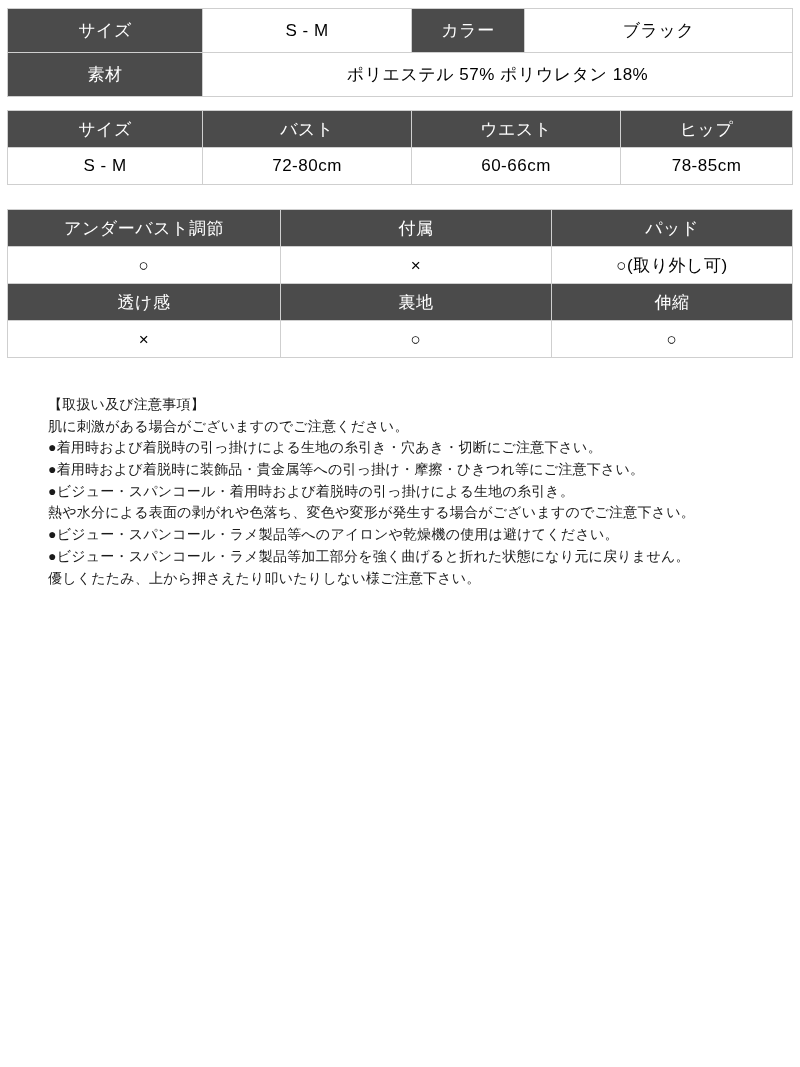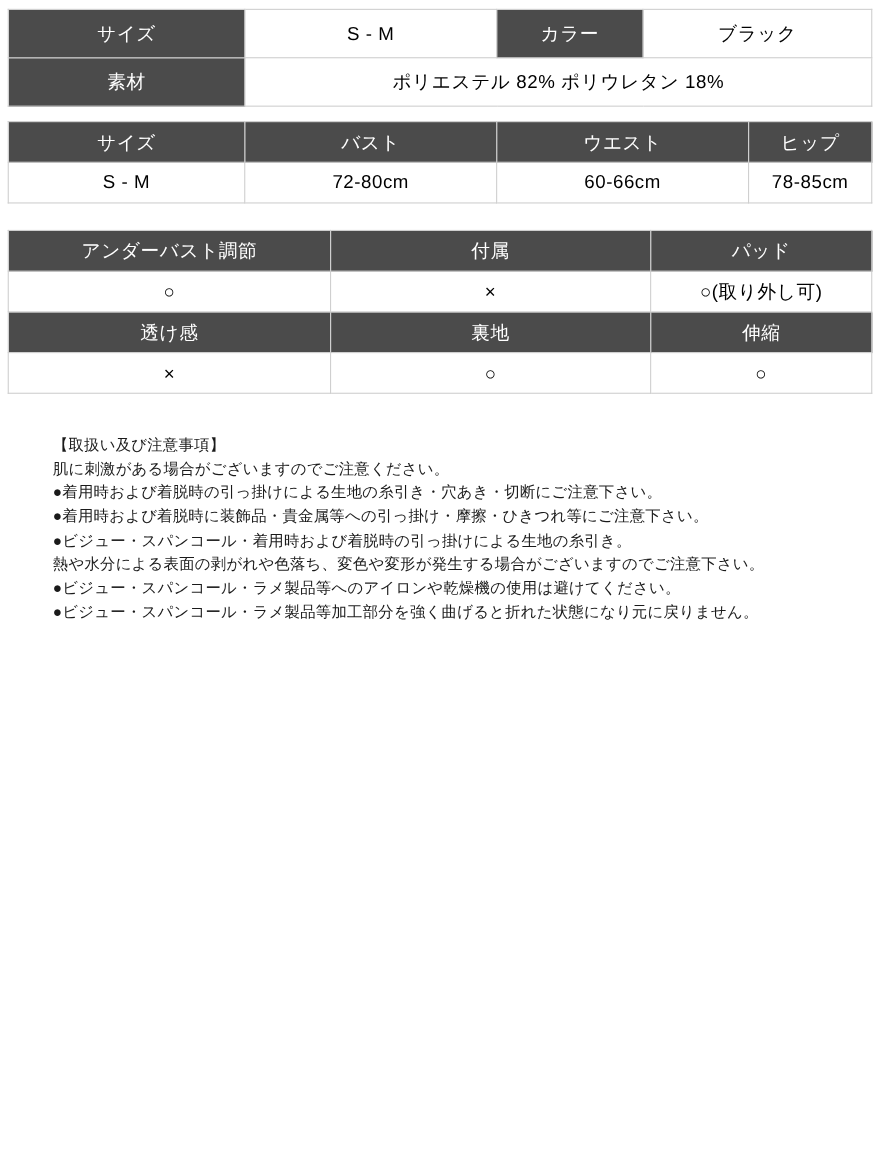--- a/index.html
+++ b/index.html
@@ -26,21 +26,21 @@
     width: 786px;
     margin: 0 auto;
   }
   table.spec td {
     border: 1px solid #cfcfcf;
     text-align: center;
     vertical-align: middle;
     font-size: 17px;
     letter-spacing: 0.5px;
     height: 40px;
-    padding: 0 14px;
+    padding: 0 4px;
     background: #ffffff;
     color: #000000;
   }
   table.spec td.hd {
     background: #4b4b4b;
     color: #ffffff;
     font-weight: normal;
   }
 
   
@@ -83,21 +83,21 @@
   <table class="spec" id="block1">
     <tbody>
       <tr>
         <td class="hd" style="width:186px">サイズ</td>
         <td style="width:200px">S - M</td>
         <td class="hd" style="width:104px">カラー</td>
         <td>ブラック</td>
       </tr>
       <tr>
         <td class="hd">素材</td>
-        <td colspan="3">ポリエステル 82%  ポリウレタン 18%</td>
+        <td colspan="3">ポリエステル 57%  ポリウレタン 18%</td>
       </tr>
     </tbody>
   </table>
 
   <table class="spec" id="block2">
     <tbody>
       <tr>
         <td class="hd" style="width:186px">サイズ</td>
         <td class="hd" style="width:200px">バスト</td>
         <td class="hd" style="width:200px">ウエスト</td>
@@ -139,15 +139,16 @@
 
   <div class="notes">
     <div class="line">【取扱い及び注意事項】</div>
     <div class="line">肌に刺激がある場合がございますのでご注意ください。</div>
     <div class="line">●着用時および着脱時の引っ掛けによる生地の糸引き・穴あき・切断にご注意下さい。</div>
     <div class="line">●着用時および着脱時に装飾品・貴金属等への引っ掛け・摩擦・ひきつれ等にご注意下さい。</div>
     <div class="line">●ビジュー・スパンコール・着用時および着脱時の引っ掛けによる生地の糸引き。</div>
     <div class="line">熱や水分による表面の剥がれや色落ち、変色や変形が発生する場合がございますのでご注意下さい。</div>
     <div class="line">●ビジュー・スパンコール・ラメ製品等へのアイロンや乾燥機の使用は避けてください。</div>
     <div class="line">●ビジュー・スパンコール・ラメ製品等加工部分を強く曲げると折れた状態になり元に戻りません。</div>
+    <div class="line">優しくたたみ、上から押さえたり叩いたりしない様ご注意下さい。</div>
   </div>
 
 </div>
 
 </body></html>

